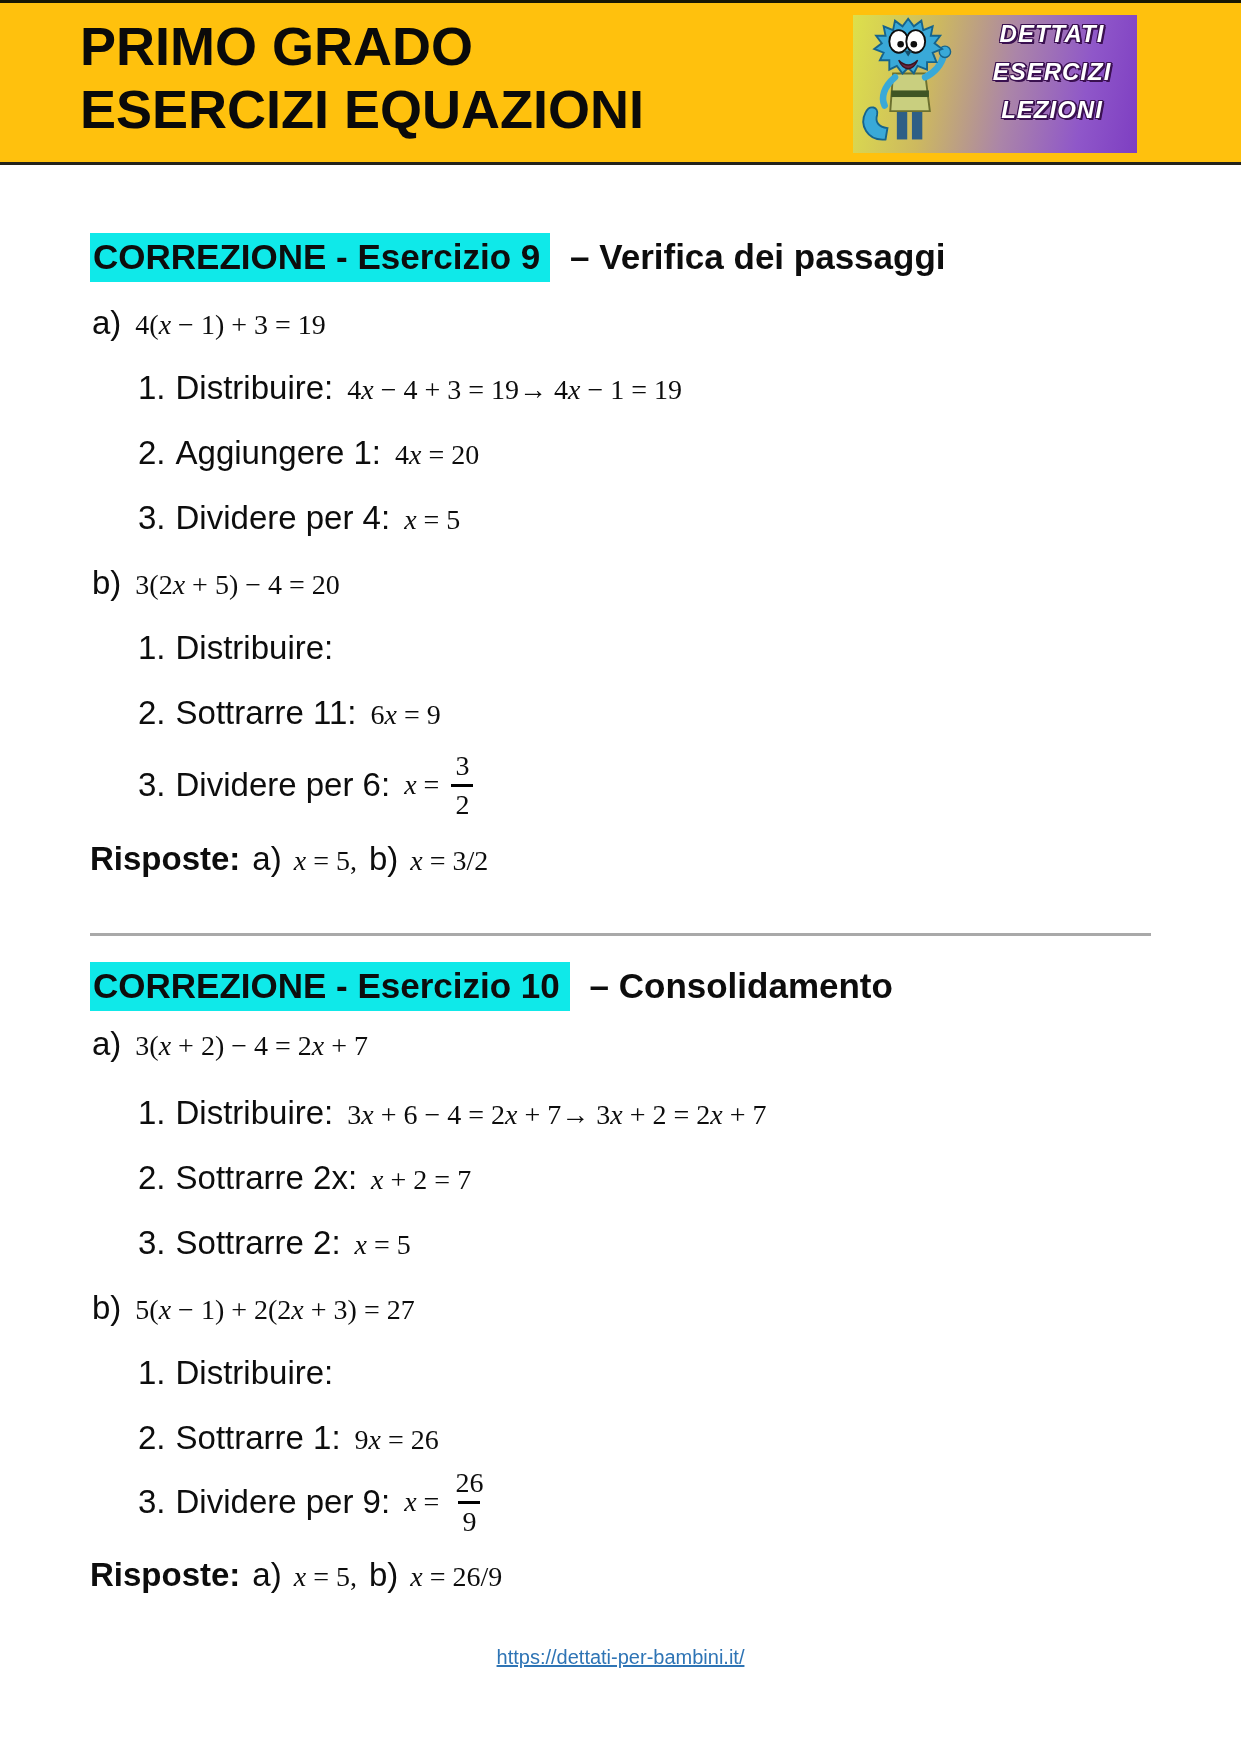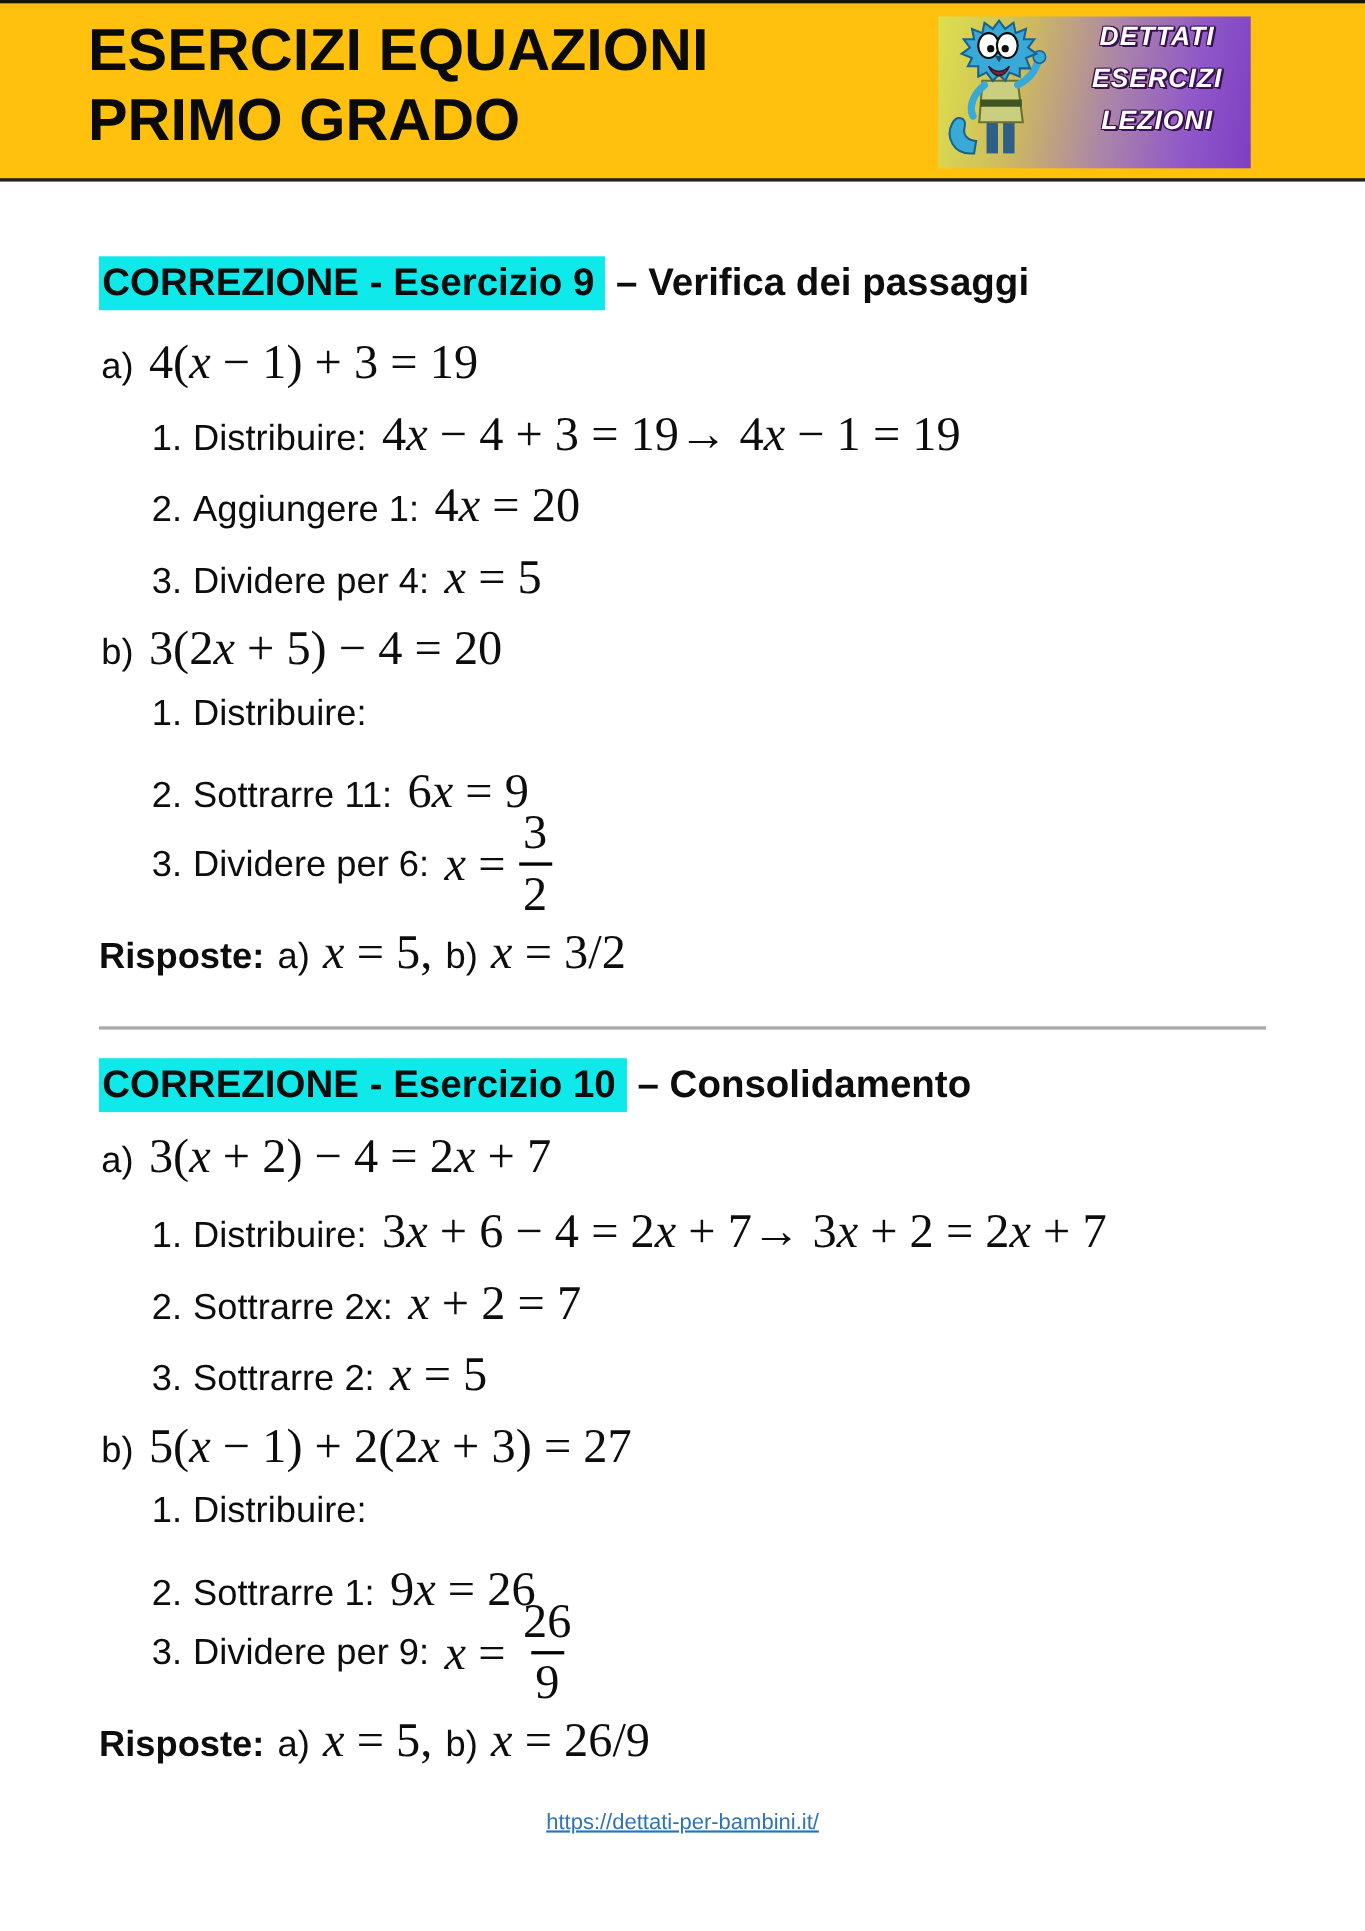--- a/index.html
+++ b/index.html
@@ -29,31 +29,31 @@
   .logo-text {
     flex:1; text-align:center; font-style:italic; font-weight:bold;
     color:#ffffff; font-size:24px; line-height:38px; letter-spacing:1px;
     text-shadow:2px 2px 0 #3a1050,-1px -1px 0 #3a1050,1px -1px 0 #3a1050,-1px 1px 0 #3a1050,2px 0 0 #3a1050;
   }
 
   
   #content { padding:70px 90px 0 90px; }
   .sec-h { font-size:35px; font-weight:bold; line-height:44px; height:44px; white-space:nowrap; }
   .hl { background:#0FE9E9; padding:4px 10px 6px 3px;text-align:center; }
-  .sec-rest { }
+  .sec-rest { margin-left:10px; }
 
   .line {
     display:flex; align-items:baseline; height:40px; margin-top:25px;
     font-size:33px; white-space:nowrap;
   }
   .line .pfx { margin-right:14px; margin-left:2px; }
   .step { margin-left:48px; }
   .step .pfx { margin-right:10px; margin-left:0; }
   .lbl { margin-right:14px; }
-  .m { font-family:"Liberation Serif", serif; font-size:44px; }
+  .m { font-family:"Liberation Serif", serif; font-size:28px; }
   .m i { font-style:italic; }
 
   .fracline { align-items:center; height:86px; }
   .frac {
     display:inline-flex; flex-direction:column; align-items:center;
     margin-left:12px; font-family:"Liberation Serif", serif;
     font-size:23px; line-height:1.05;
   }
   .frac .fnum { padding:0 4px 3px; }
   .frac .fden { border-top:3px solid #000; padding:3px 4px 0; }
@@ -70,22 +70,22 @@
     color:#2E74B5; font-size:20px; text-decoration:underline; cursor:pointer;
   }
 </style>
 </head>
 <body>
 
 <div id="page">
 
   <header id="band">
     <div class="titles">
+      <div class="title-line">PRIMO GRADO</div>
       <div class="title-line">ESERCIZI EQUAZIONI</div>
-      <div class="title-line">PRIMO GRADO</div>
     </div>
 
     <div class="logo">
       <svg viewBox="0 0 110 140" aria-hidden="true">
         <path d="M28 132 C 8 134, 0 116, 7 103 C 11 95, 21 97, 19 106 C 17 113, 20 119, 30 120 Z" fill="#39a9d8" stroke="#16648c" stroke-width="2"></path>
         <rect x="40" y="98" width="11" height="34" fill="#2e5f86"></rect>
         <rect x="56" y="98" width="11" height="34" fill="#2e5f86"></rect>
         <path d="M36 62 L70 62 L75 102 L33 102 Z" fill="#c9cf7f" stroke="#6b702f" stroke-width="2"></path>
         <rect x="34" y="80" width="40" height="7" fill="#3f5524"></rect>
         <path d="M38 66 C 26 76, 23 88, 27 96" stroke="#39a9d8" stroke-width="7" fill="none" stroke-linecap="round"></path>

